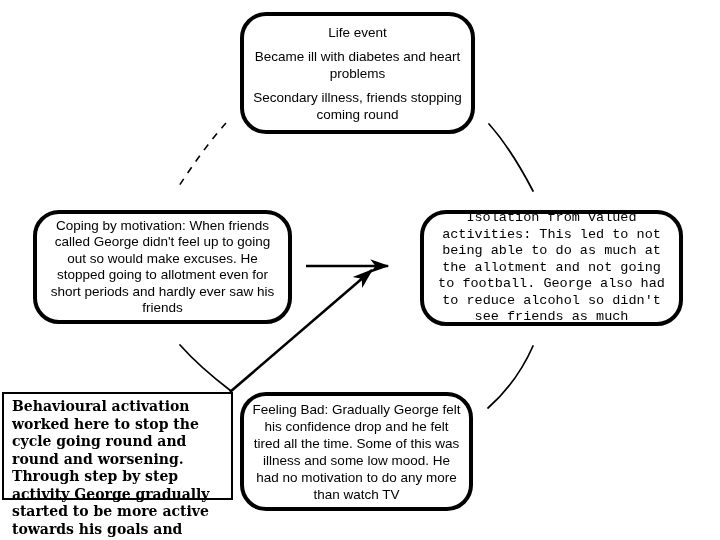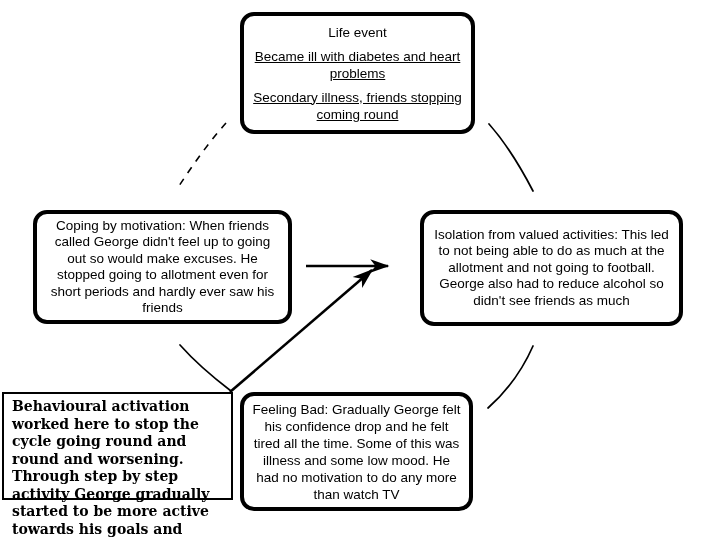--- a/index.html
+++ b/index.html
@@ -29,50 +29,51 @@
     background: #ffffff;
     display: flex;
     flex-direction: column;
     align-items: center;
     justify-content: center;
     text-align: center;
     color: #000000;
   }
   .node.rounded {
     border: 4px solid #000000;
-    border-radius: 14px;
+    border-radius: 26px;
   }
   .node.plain {
     border: 2px solid #000000;
     border-radius: 0;
     align-items: flex-start;
     justify-content: flex-start;
     text-align: left;
   }
   .node p {
     margin: 0;
     padding: 0 8px;
   }
   
   #node-life-event {
     left: 240px; top: 12px; width: 235px; height: 122px;
     font-size: 13.5px;
     line-height: 17px;
   }
-  #node-life-event p + p { margin-top: 7px; text-decoration: underline; }
+  #node-life-event p + p { margin-top: 7px; }
 
   #node-coping {
     left: 33px; top: 210px; width: 259px; height: 114px;
     font-size: 13.5px;
     line-height: 16.5px;
   }
   #node-isolation {
     left: 420px; top: 210px; width: 263px; height: 116px;
     font-size: 13.5px;
     line-height: 16.5px;
+    font-family: Liberation Mono, monospace;
   }
   #node-feeling-bad {
     left: 240px; top: 392px; width: 233px; height: 119px;
     font-size: 13.5px;
     line-height: 17px;
   }
   #node-behavioural-activation {
     left: 2px; top: 392px; width: 231px; height: 108px;
     font-family: "DejaVu Serif", serif;
     font-weight: bold;

